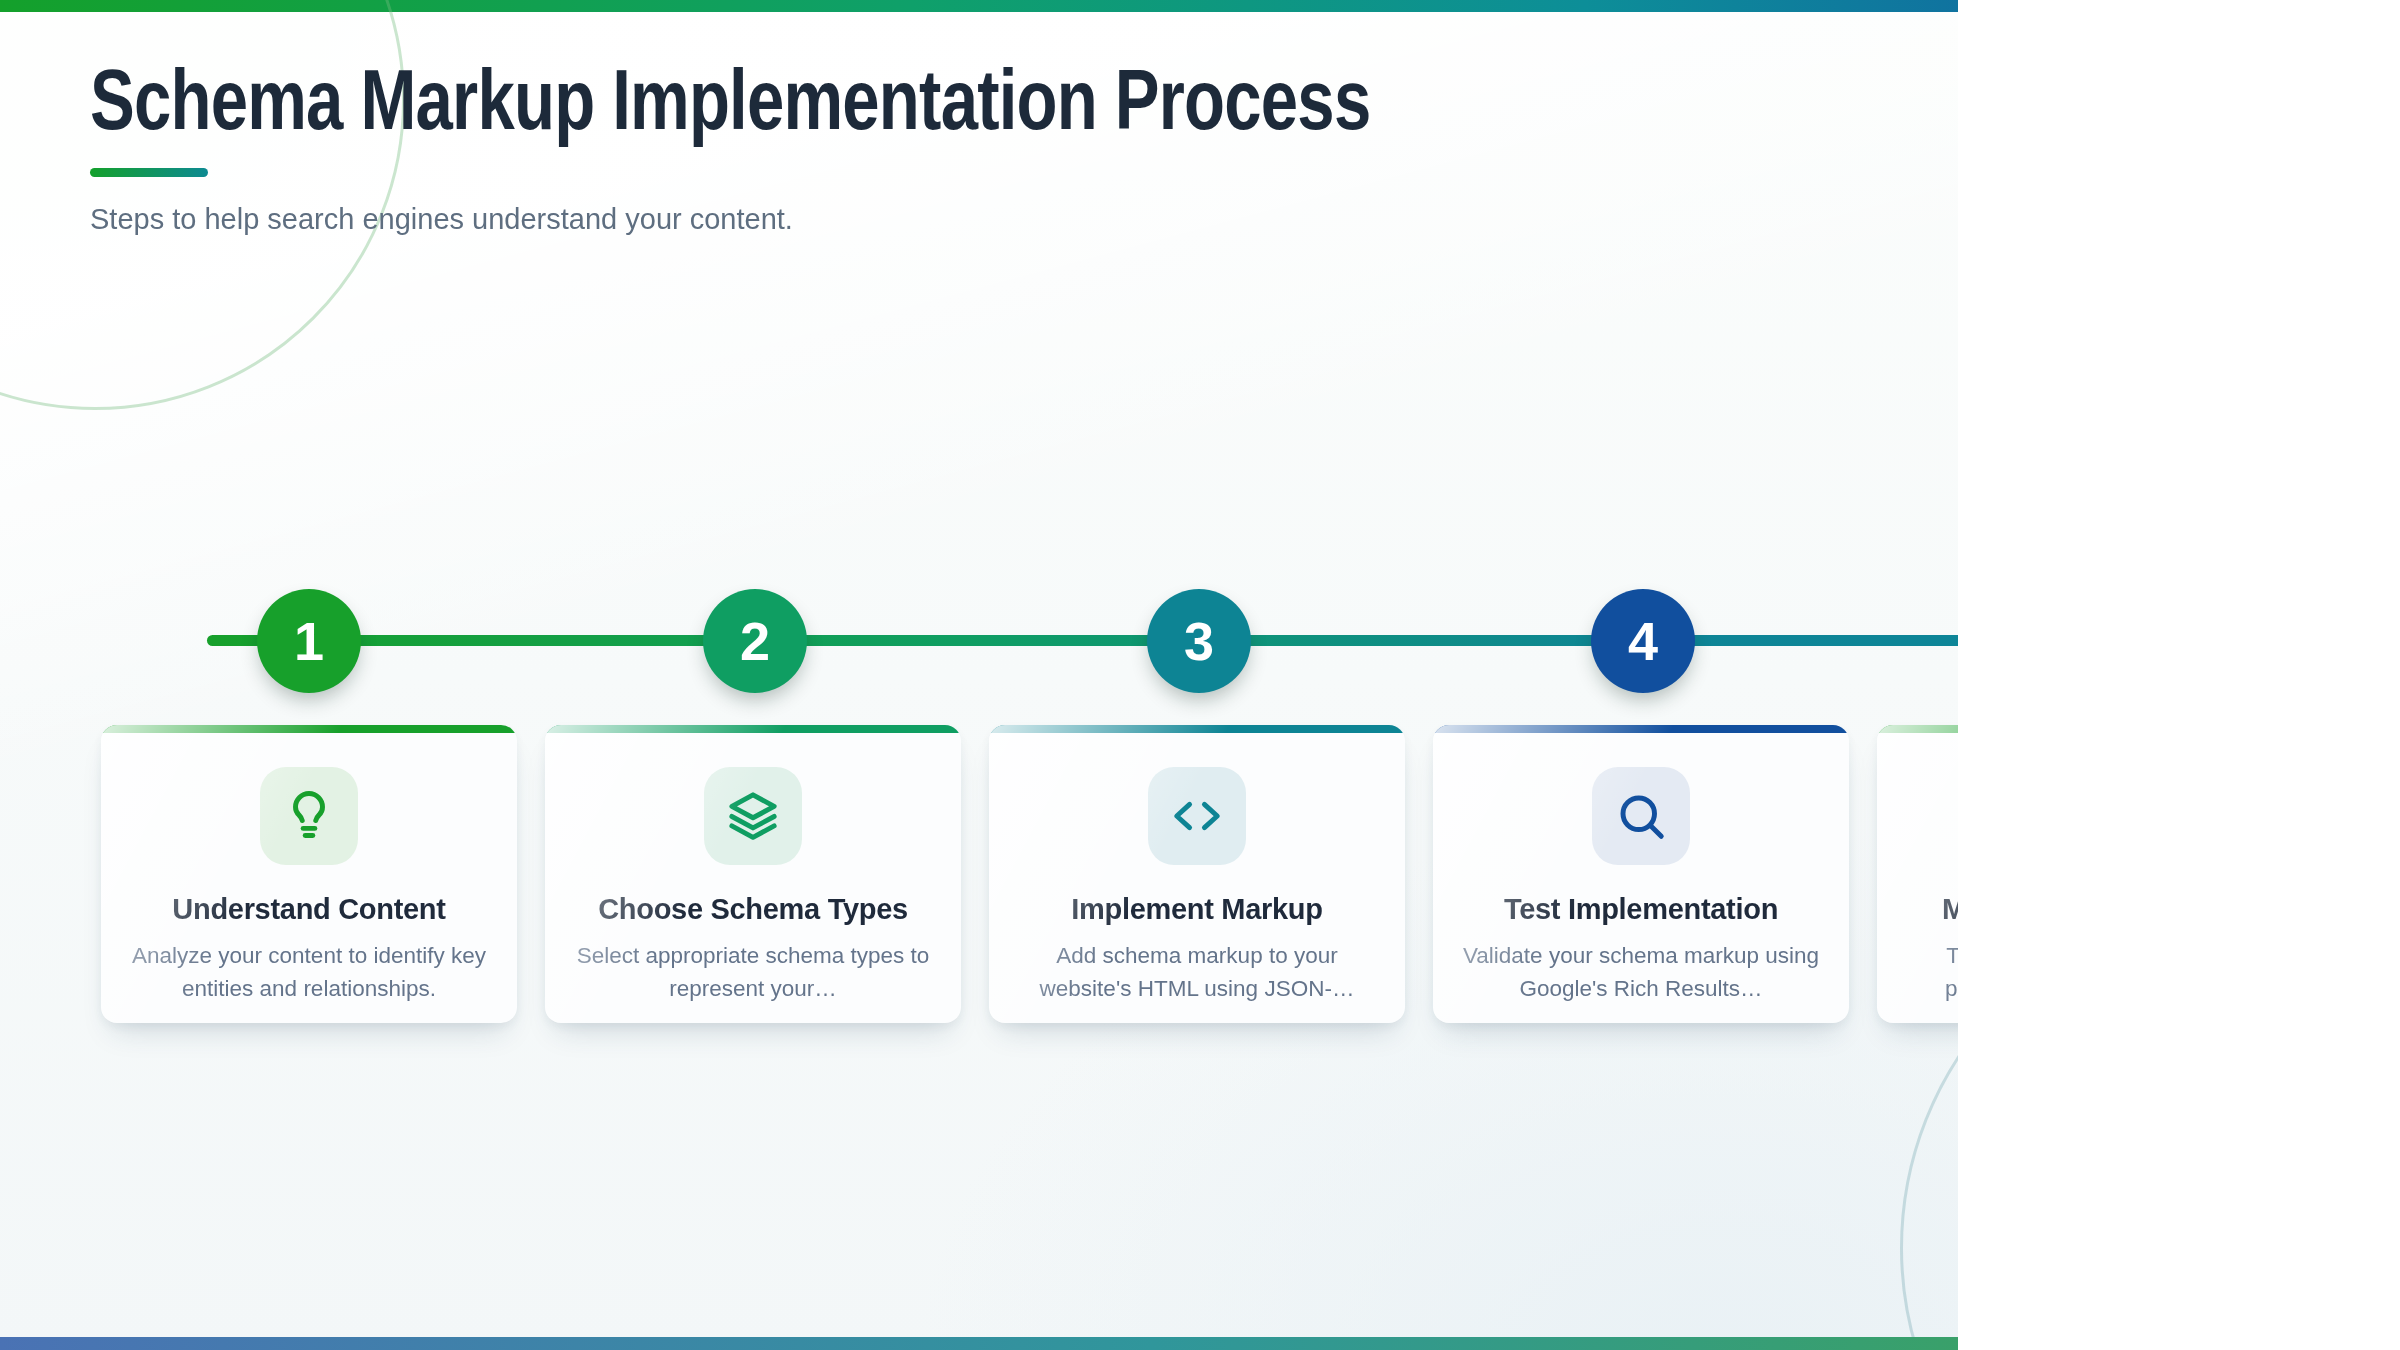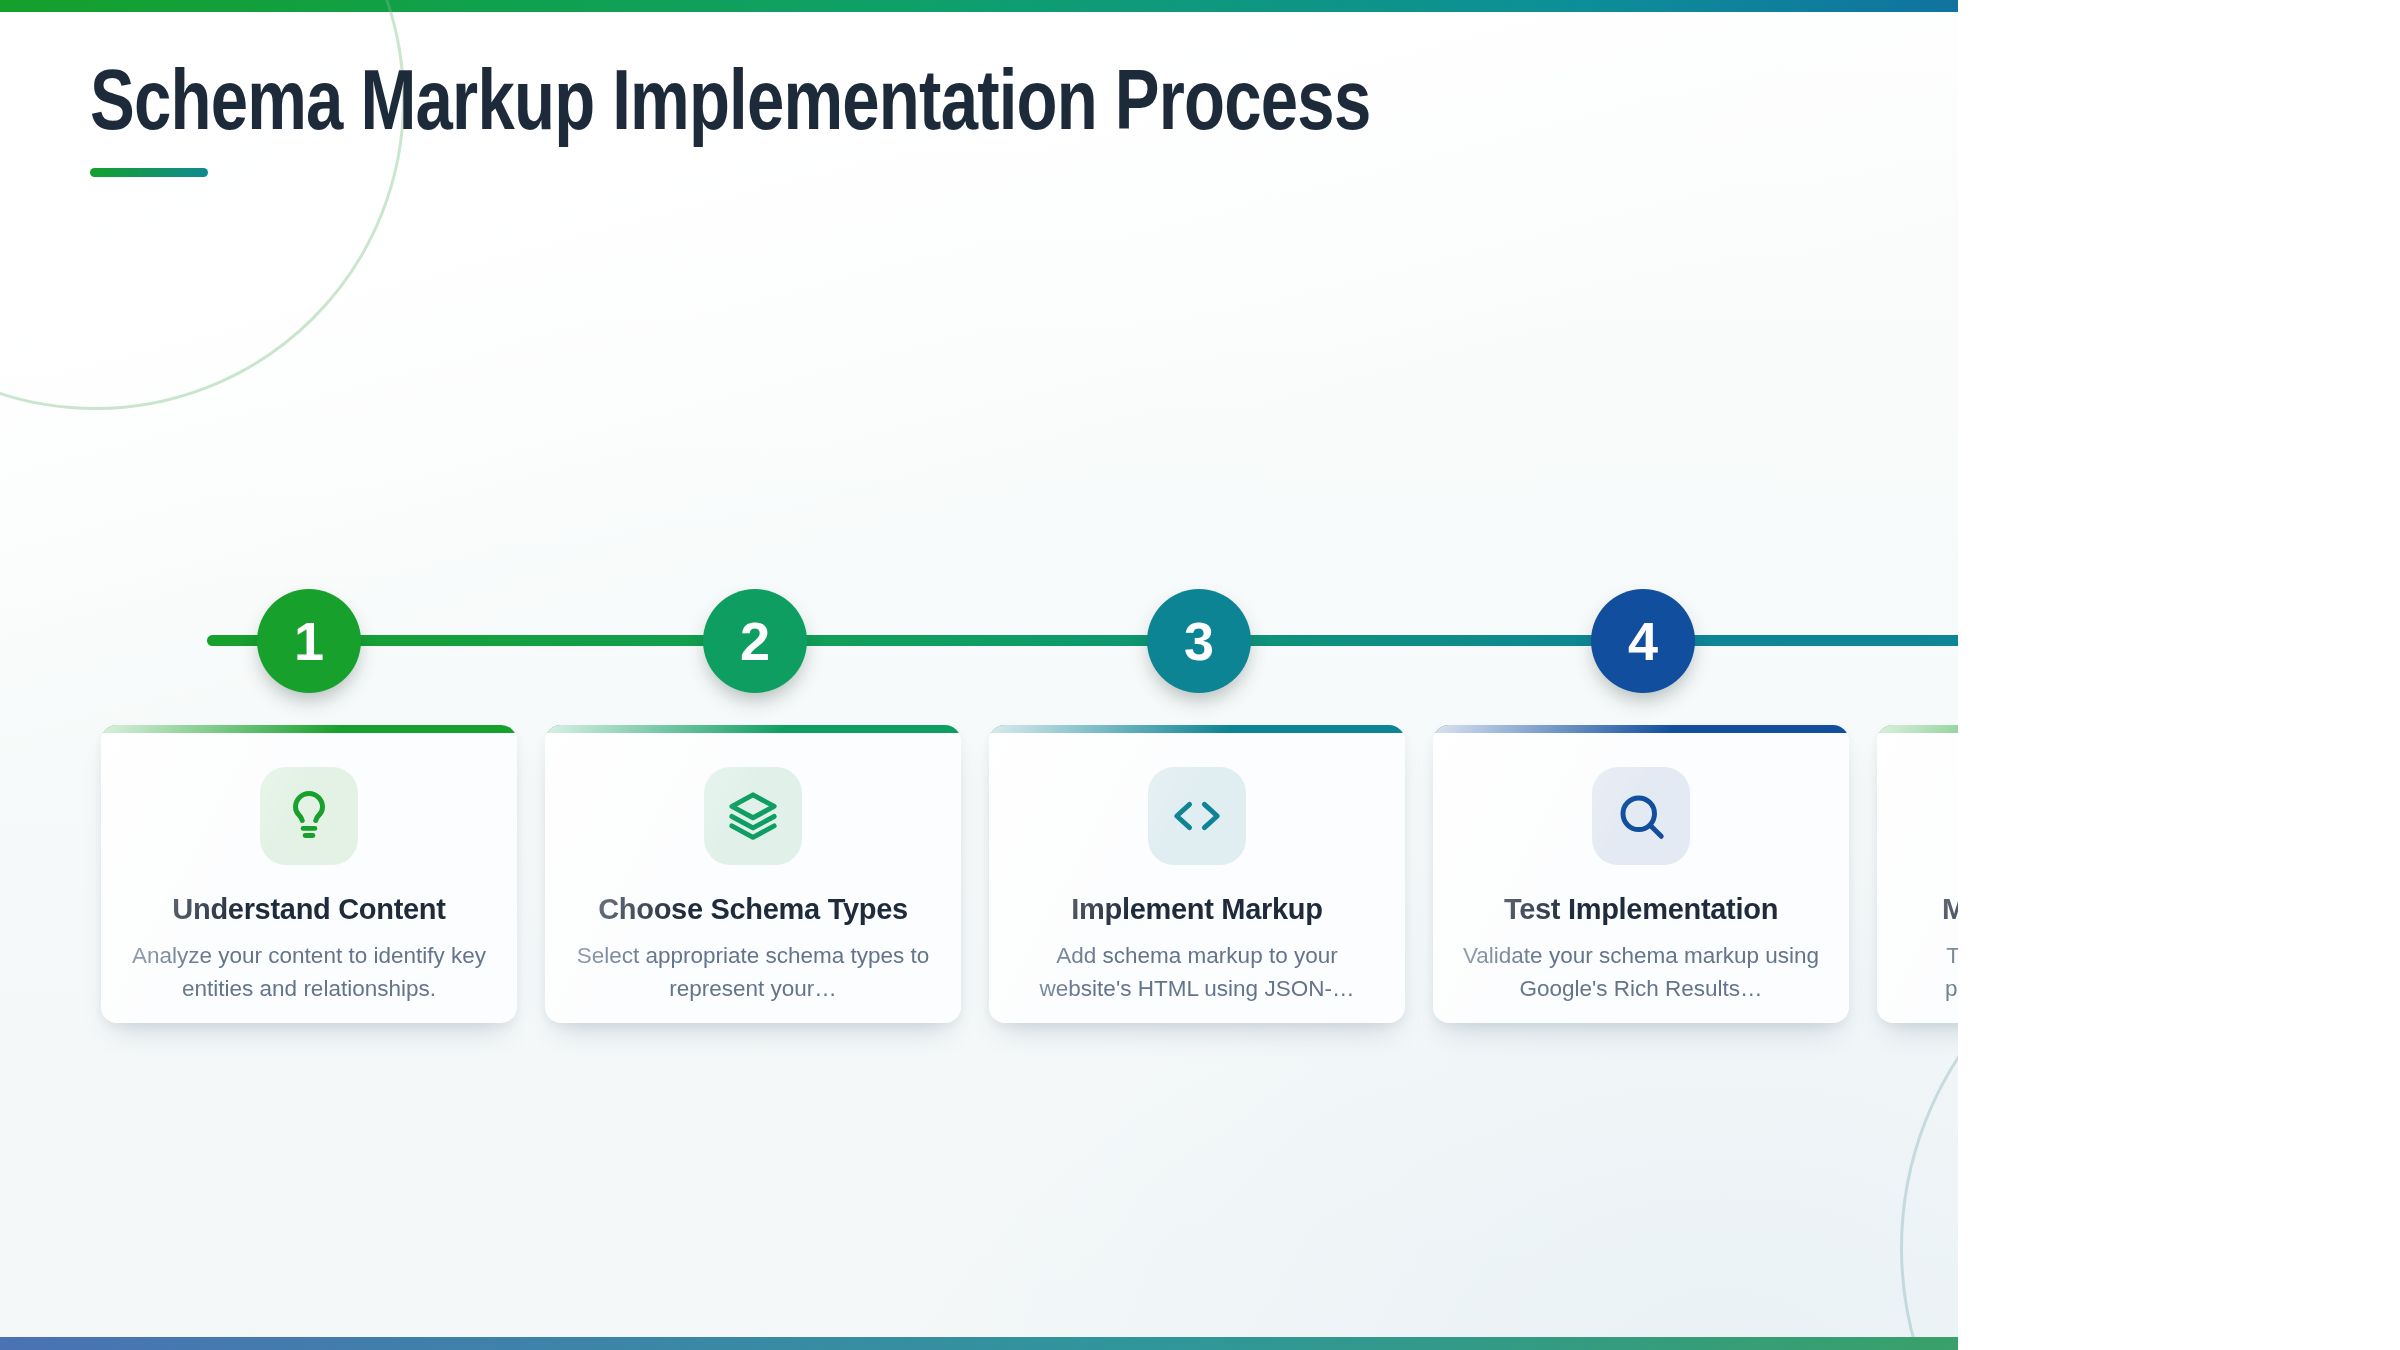--- a/index.html
+++ b/index.html
@@ -94,20 +94,21 @@
 
 <div class="canvas">
 
   <div class="bar-top"></div>
   <div class="deco deco-tl"></div>
   <div class="deco deco-br"></div>
 
   <div class="header">
     <div class="page-title">Schema Markup Implementation Process</div>
     <div class="title-underline"></div>
+    <div class="page-subtitle">Steps to help search engines understand your content.</div>
   </div>
 
   <div class="timeline-line"></div>
 
   <div class="node node-0" style="--c: #17a02b; --tile: #e3f2e4;">
     <span>1</span>
   </div>
   <div class="node node-1" style="--c: #0f9e62; --tile: #e1f1ea;">
     <span>2</span>
   </div>

